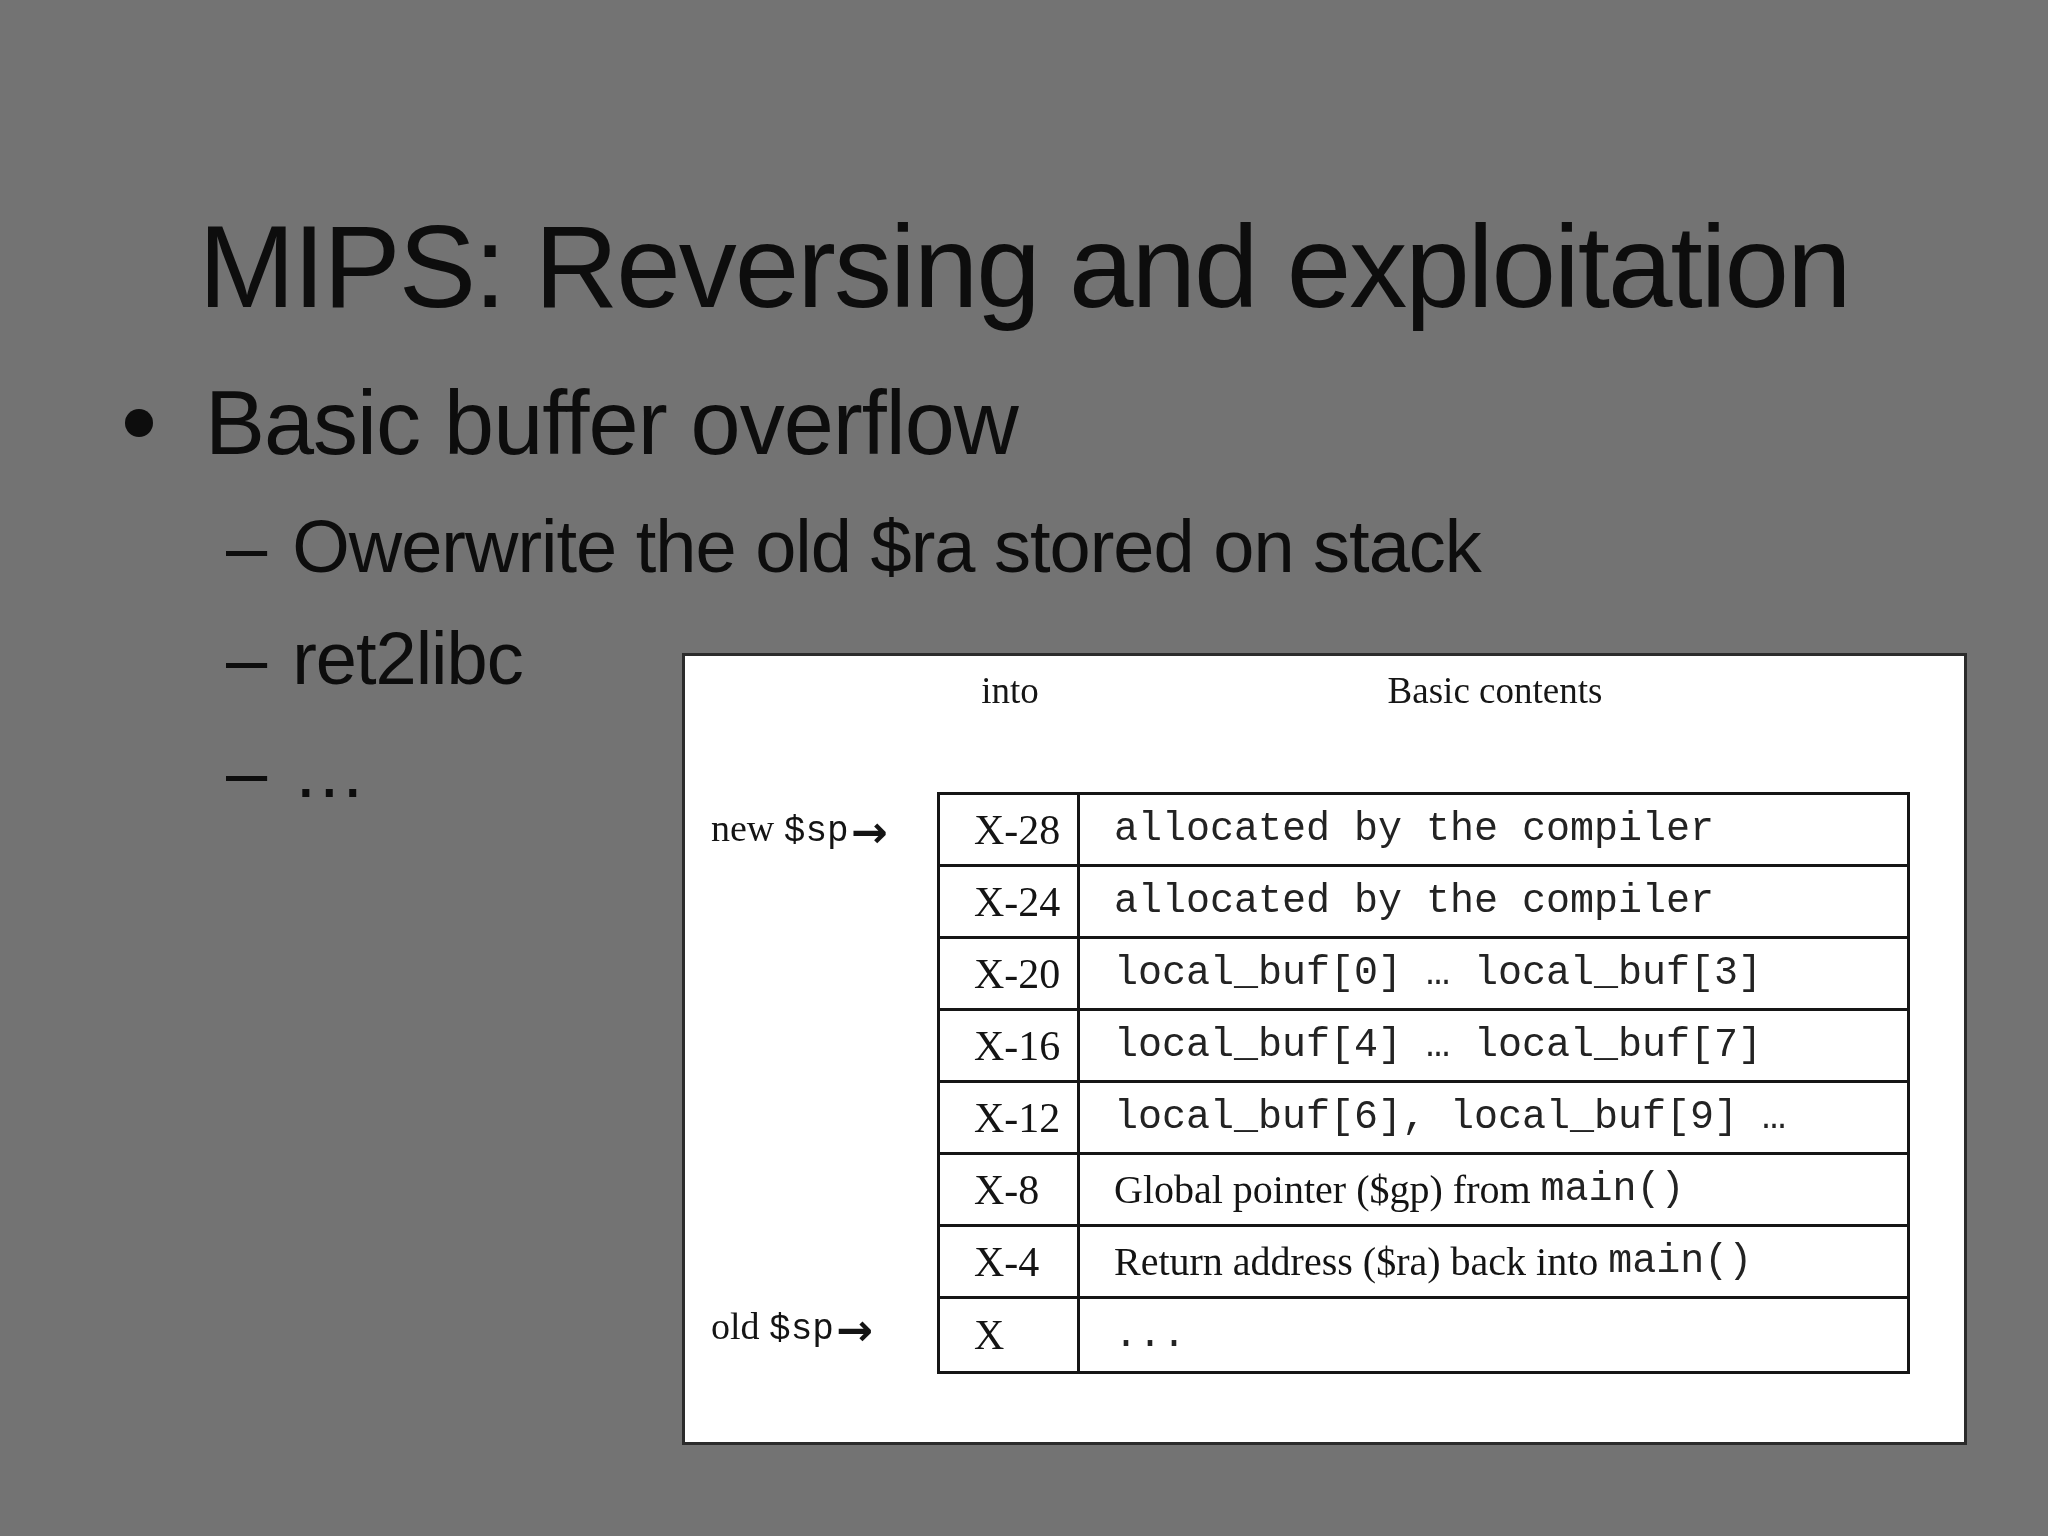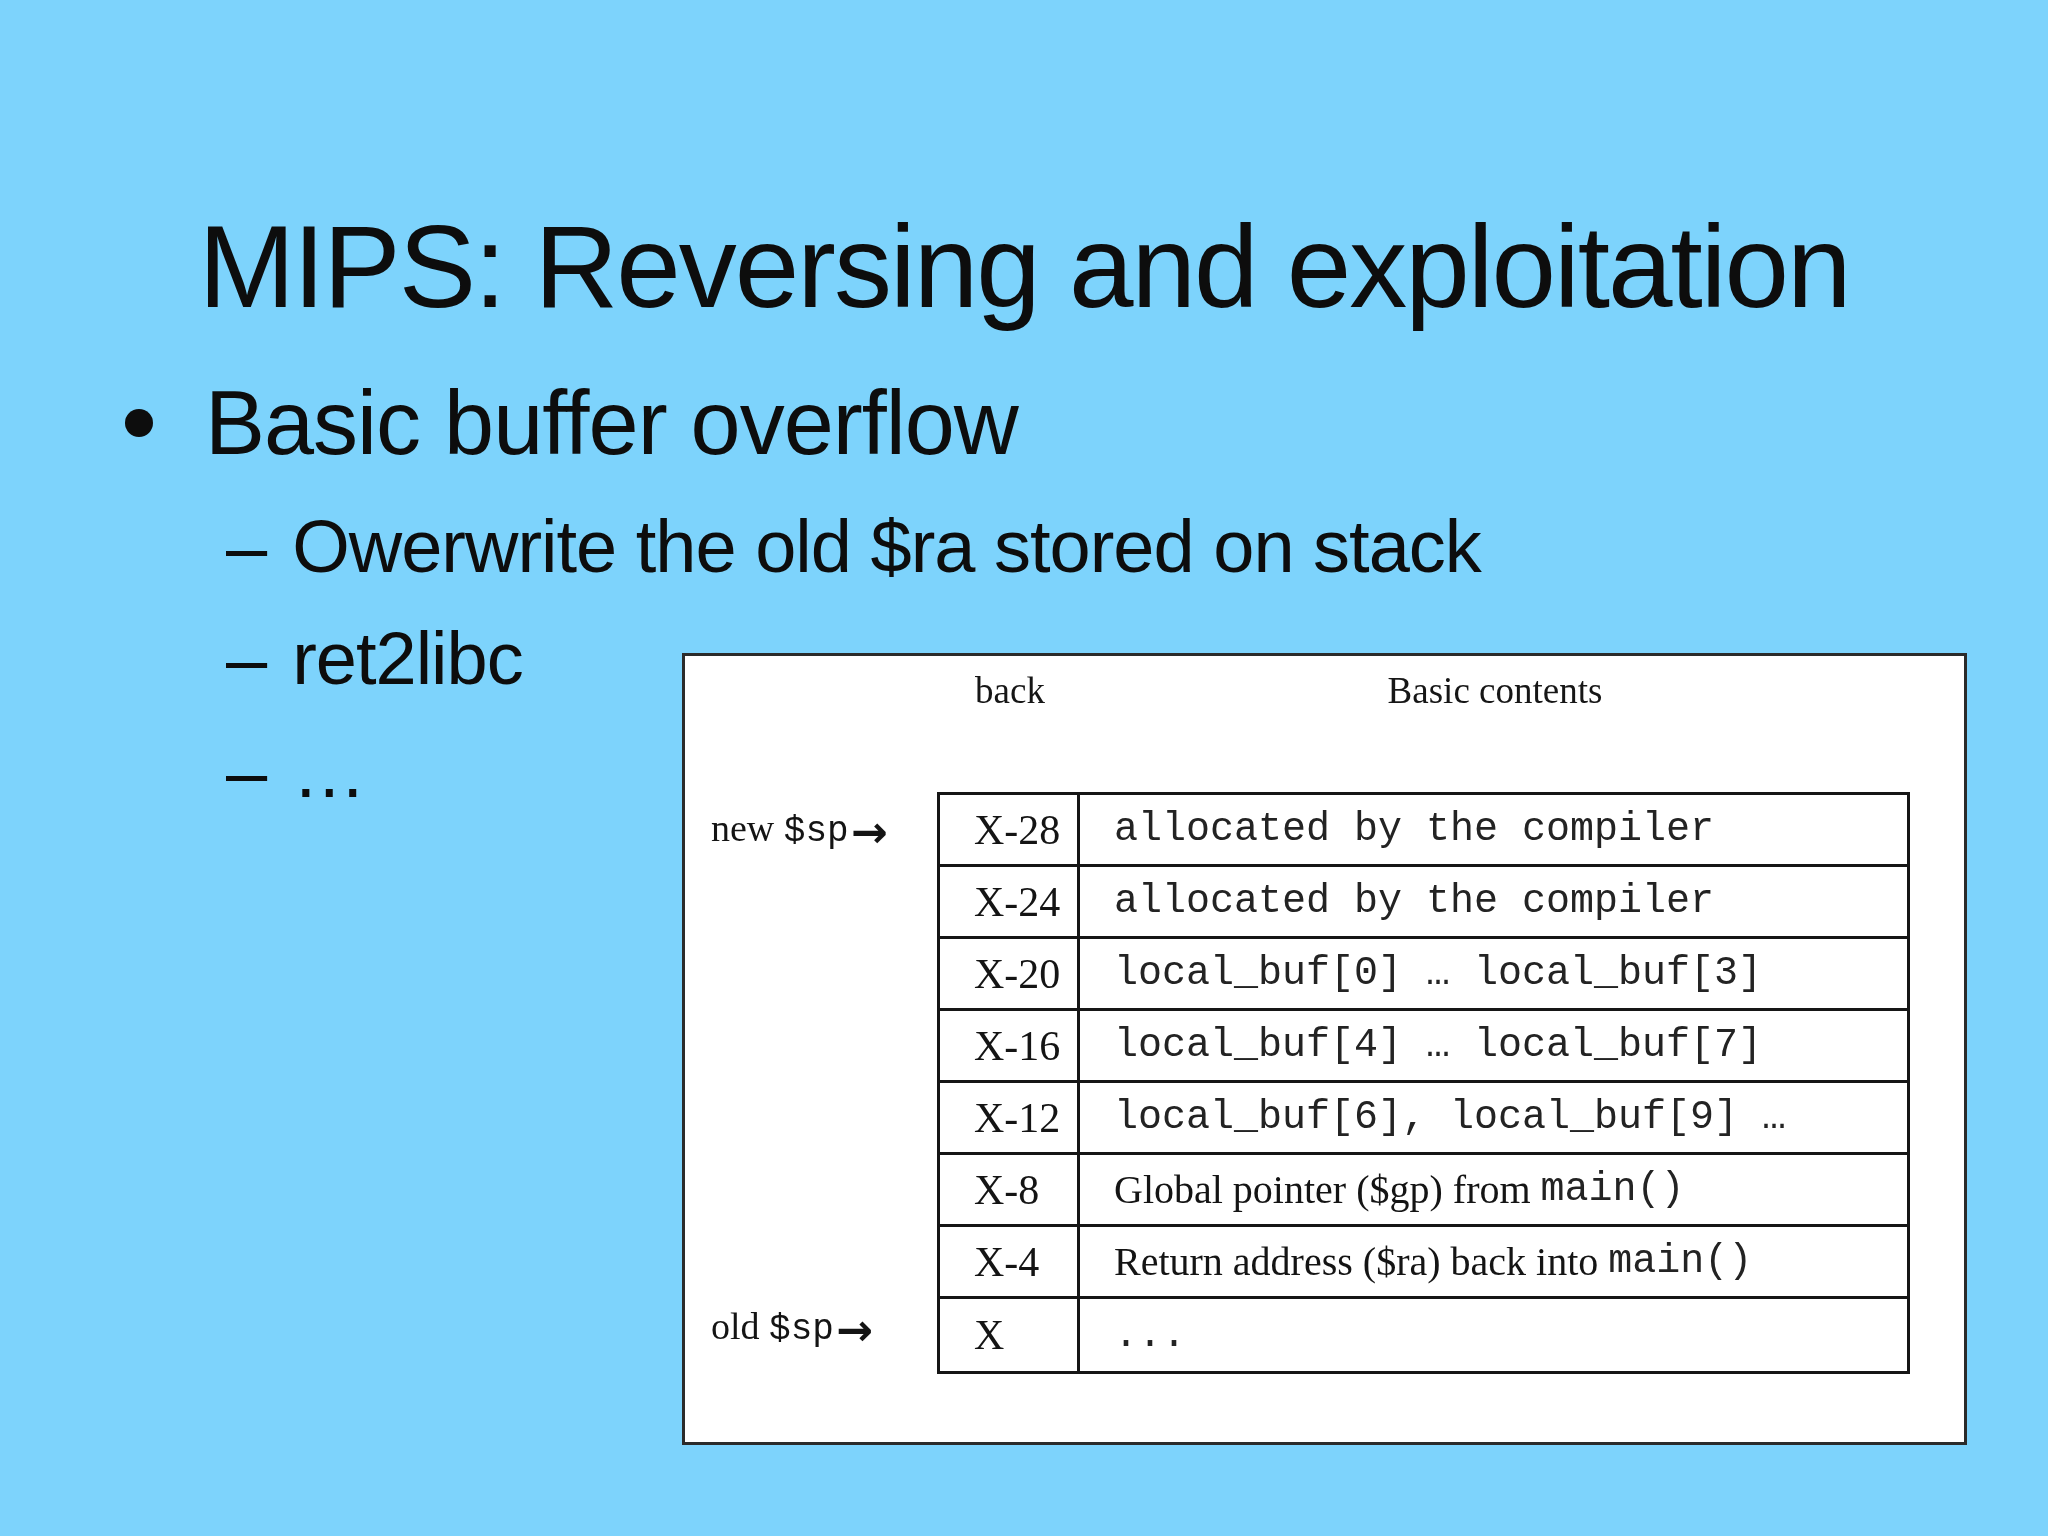--- a/index.html
+++ b/index.html
@@ -1,20 +1,20 @@
 <!DOCTYPE html>
 <html><head>
 <meta charset="utf-8">
 <style>
   html, body { margin:0; padding:0; }
   body {
     width:2048px; height:1536px; background:#ffffff; overflow:hidden;
     font-family:"Liberation Sans", sans-serif;
   }
-  .slide { position:relative; width:2048px; height:1536px; background:#7dd3fc; }
+  .slide { position:relative; width:2048px; height:1536px; background:#737373; }
 
   
   .title {
     position:absolute; left:0; top:126px; width:2048px;
     text-align:center; font-size:116px; line-height:1.1;
     letter-spacing:-2px; color:#0d0d0d; font-weight:400; white-space:nowrap;
   }
 
   
   .bullet1-dot {
@@ -94,21 +94,21 @@
   </div>
   <div class="sub s1">
     <span class="dash">–</span><span>ret2libc</span>
   </div>
   <div class="sub s2">
     <span class="dash">–</span><span>…</span>
   </div>
 
   <div class="figure">
 
-    <span class="fig-header h-addr">back</span>
+    <span class="fig-header h-addr">into</span>
     <span class="fig-header h-contents">Basic contents</span>
 
     <div class="ptr p-new">
       <span class="p-serif">new </span><span class="p-mono">$sp</span><span class="p-arrow">→</span>
     </div>
     <div class="ptr p-old">
       <span class="p-serif">old </span><span class="p-mono">$sp</span><span class="p-arrow">→</span>
     </div>
 
     <div class="stack-table">

